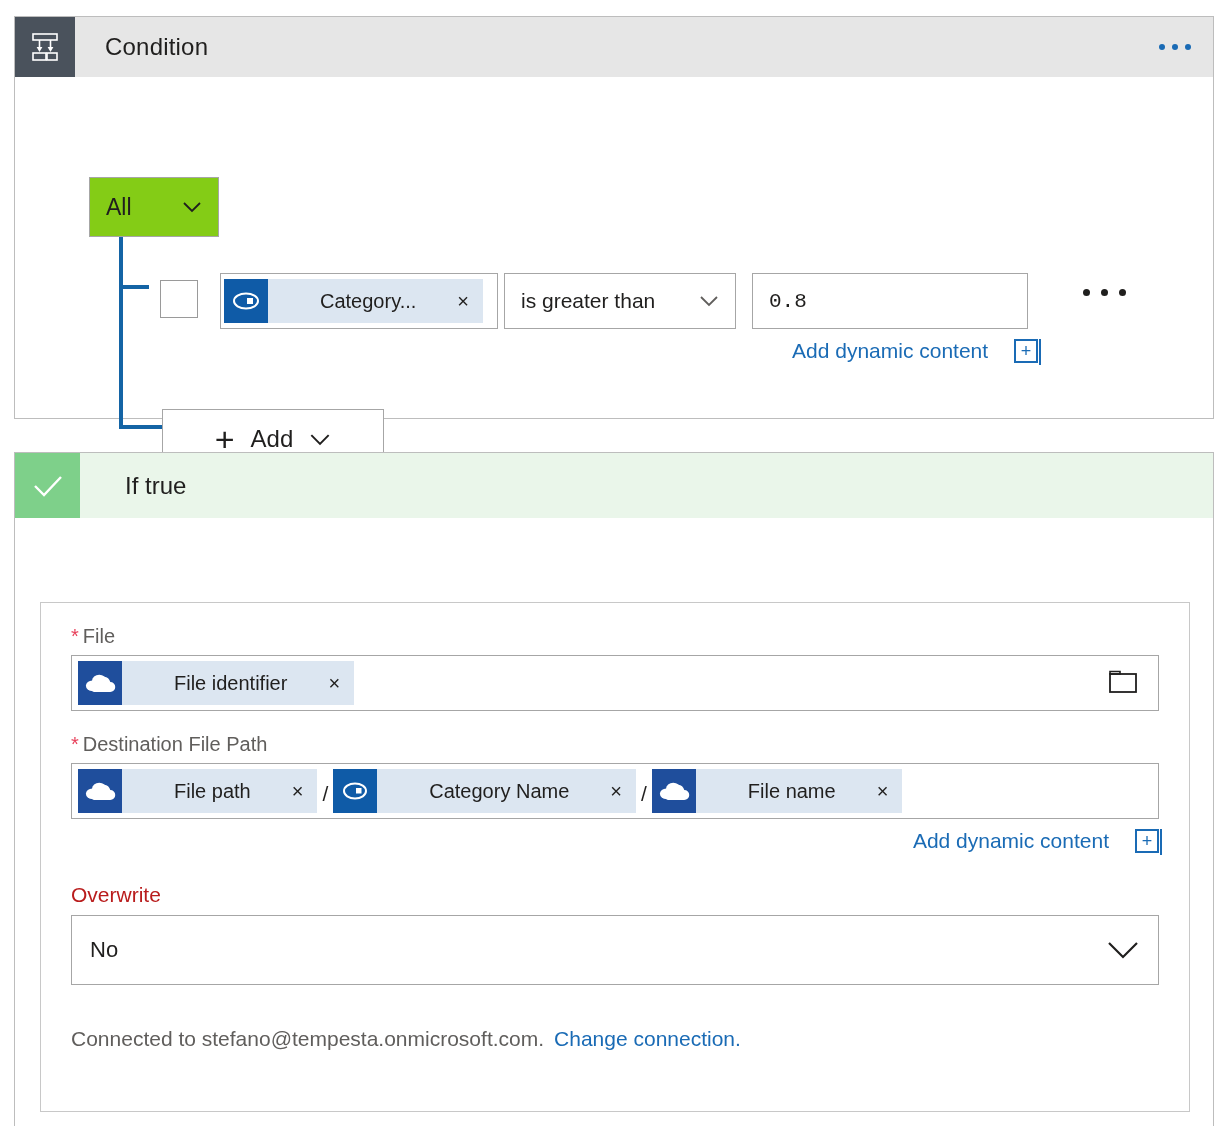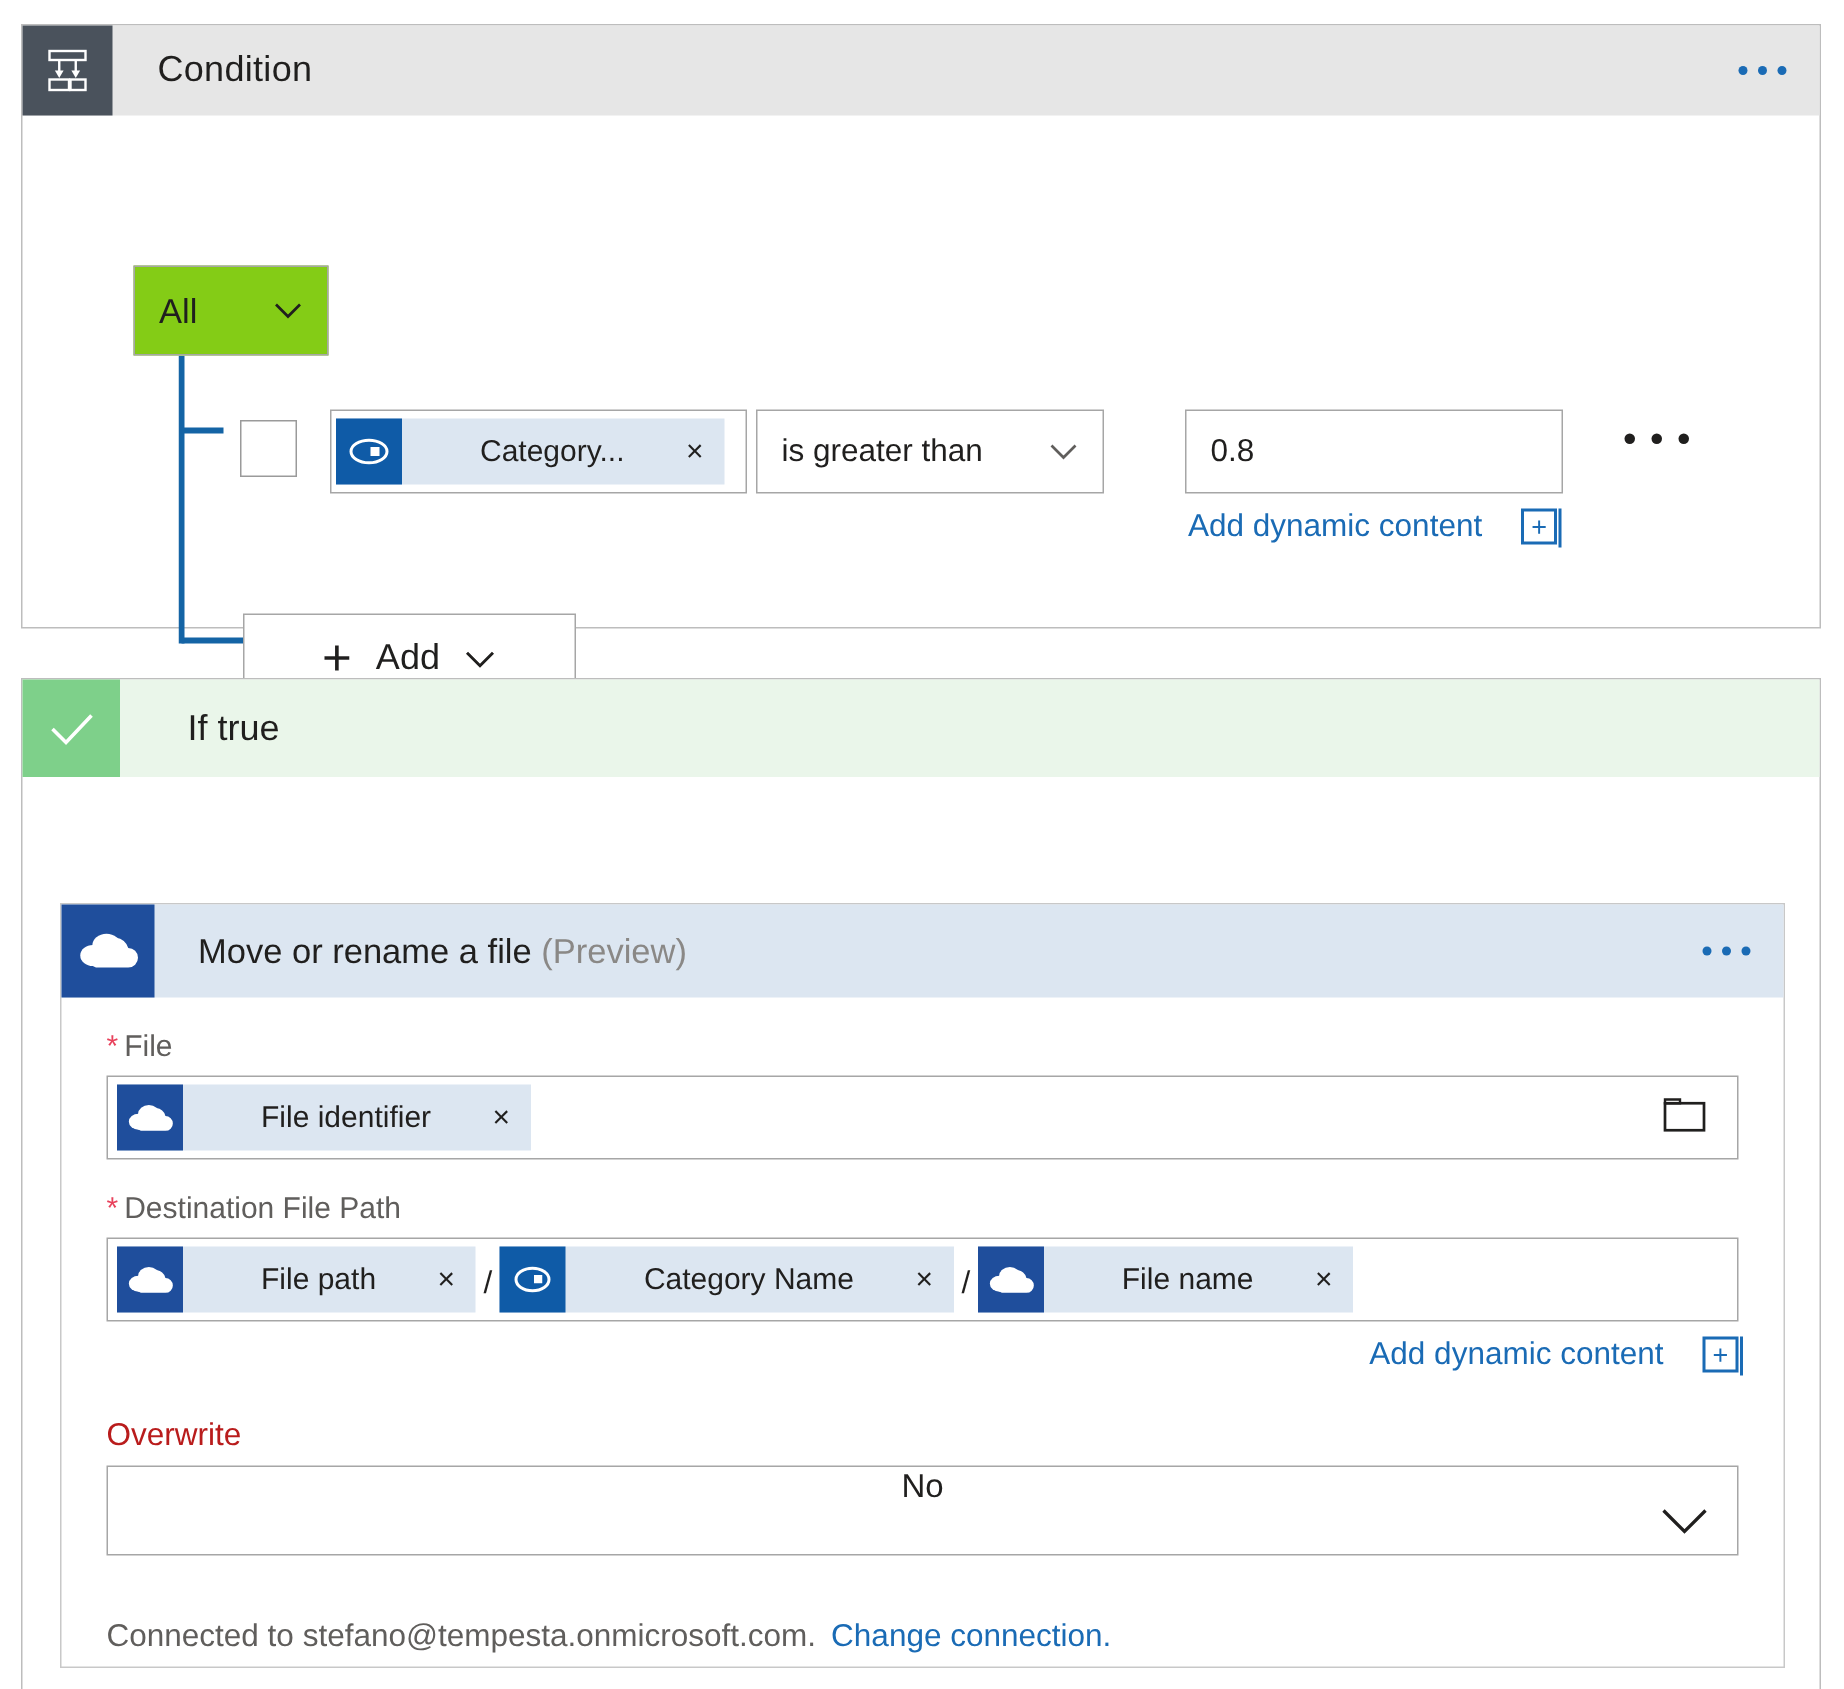--- a/index.html
+++ b/index.html
@@ -134,26 +134,27 @@
     border: 1px solid #a6a6a6;
     background: #fff;
     display: flex; align-items: center;
     padding: 0 16px;
     cursor: pointer;
   }
   .op-dropdown .lbl { font-size: 21px; color: #201f1e; }
 
   .val-field {
     position: absolute;
-    left: 775px; top: 196px;
-    width: 252px; height: 56px;
+    left: 737px; top: 196px;
+    width: 276px; height: 56px;
     border: 1px solid #a6a6a6;
     background: #fff;
     display: flex; align-items: center;
     padding: 0 16px;
+    font-family: Liberation Mono, monospace;
   }
   .val-field input {
     border: 0; outline: 0;
     font-size: 21px;
     font-family: inherit;
     color: #201f1e;
     width: 100%;
     background: transparent;
   }
 
@@ -297,26 +298,25 @@
   .adc-action {
     display: flex;
     justify-content: flex-end;
     margin-top: 10px;
   }
 
   .overwrite-block { margin-top: 30px; }
   .ow-label { font-size: 21px; color: #b91c1c; margin-bottom: 8px; }
   .ow-select {
     border: 1px solid #a6a6a6;
-    height: 60px;
+    height: 70px;
     background: #fff;
     display: flex; align-items: center;
     padding: 0 18px;
     cursor: pointer;
-    flex-direction: column;
   }
   .ow-select .val { font-size: 22px; color: #201f1e; }
   .ow-select .chev-big { margin-left: auto; }
 
   .conn-row {
     margin-top: 42px;
     font-size: 21px;
     color: #605e5c;
     display: flex; align-items: baseline; gap: 10px;
   }
@@ -418,38 +418,20 @@
       <div class="iftrue-ico">
         <svg width="34" height="28" viewBox="0 0 34 28">
           <polyline points="4,14 13,23 30,5" fill="none" stroke="#ffffff" stroke-width="2.4"></polyline>
         </svg>
       </div>
       <div class="iftrue-title">If true</div>
     </div>
 
     <div class="action-card">
 
-      <div class="action-header">
-        <div class="action-ico">
-          <svg width="42" height="30" viewBox="0 0 42 30">
-            <ellipse cx="11" cy="18" rx="8.5" ry="7" fill="#ffffff"></ellipse>
-            <ellipse cx="20" cy="11.5" rx="9.5" ry="8" fill="#ffffff"></ellipse>
-            <path d="M13 26 H34.5 A6.5 6.5 0 0 0 34.5 13 A9.5 9.5 0 0 0 17 11 A7.6 7.6 0 0 0 13 26 Z" fill="#ffffff"></path>
-          </svg>
-        </div>
-        <div class="action-title">
-          <span>Move or rename a file</span>
-          <span class="preview">(Preview)</span>
-        </div>
-        <div class="ellipsis-blue">
-          <span></span>
-          <span></span>
-          <span></span>
-        </div>
-      </div>
 
       <div class="action-body">
 
         <div class="fld-label">
           <span class="req">*</span>
           <span>File</span>
         </div>
         <div class="fld-box">
           <div class="token">
             <span class="token-ico onedrive">

